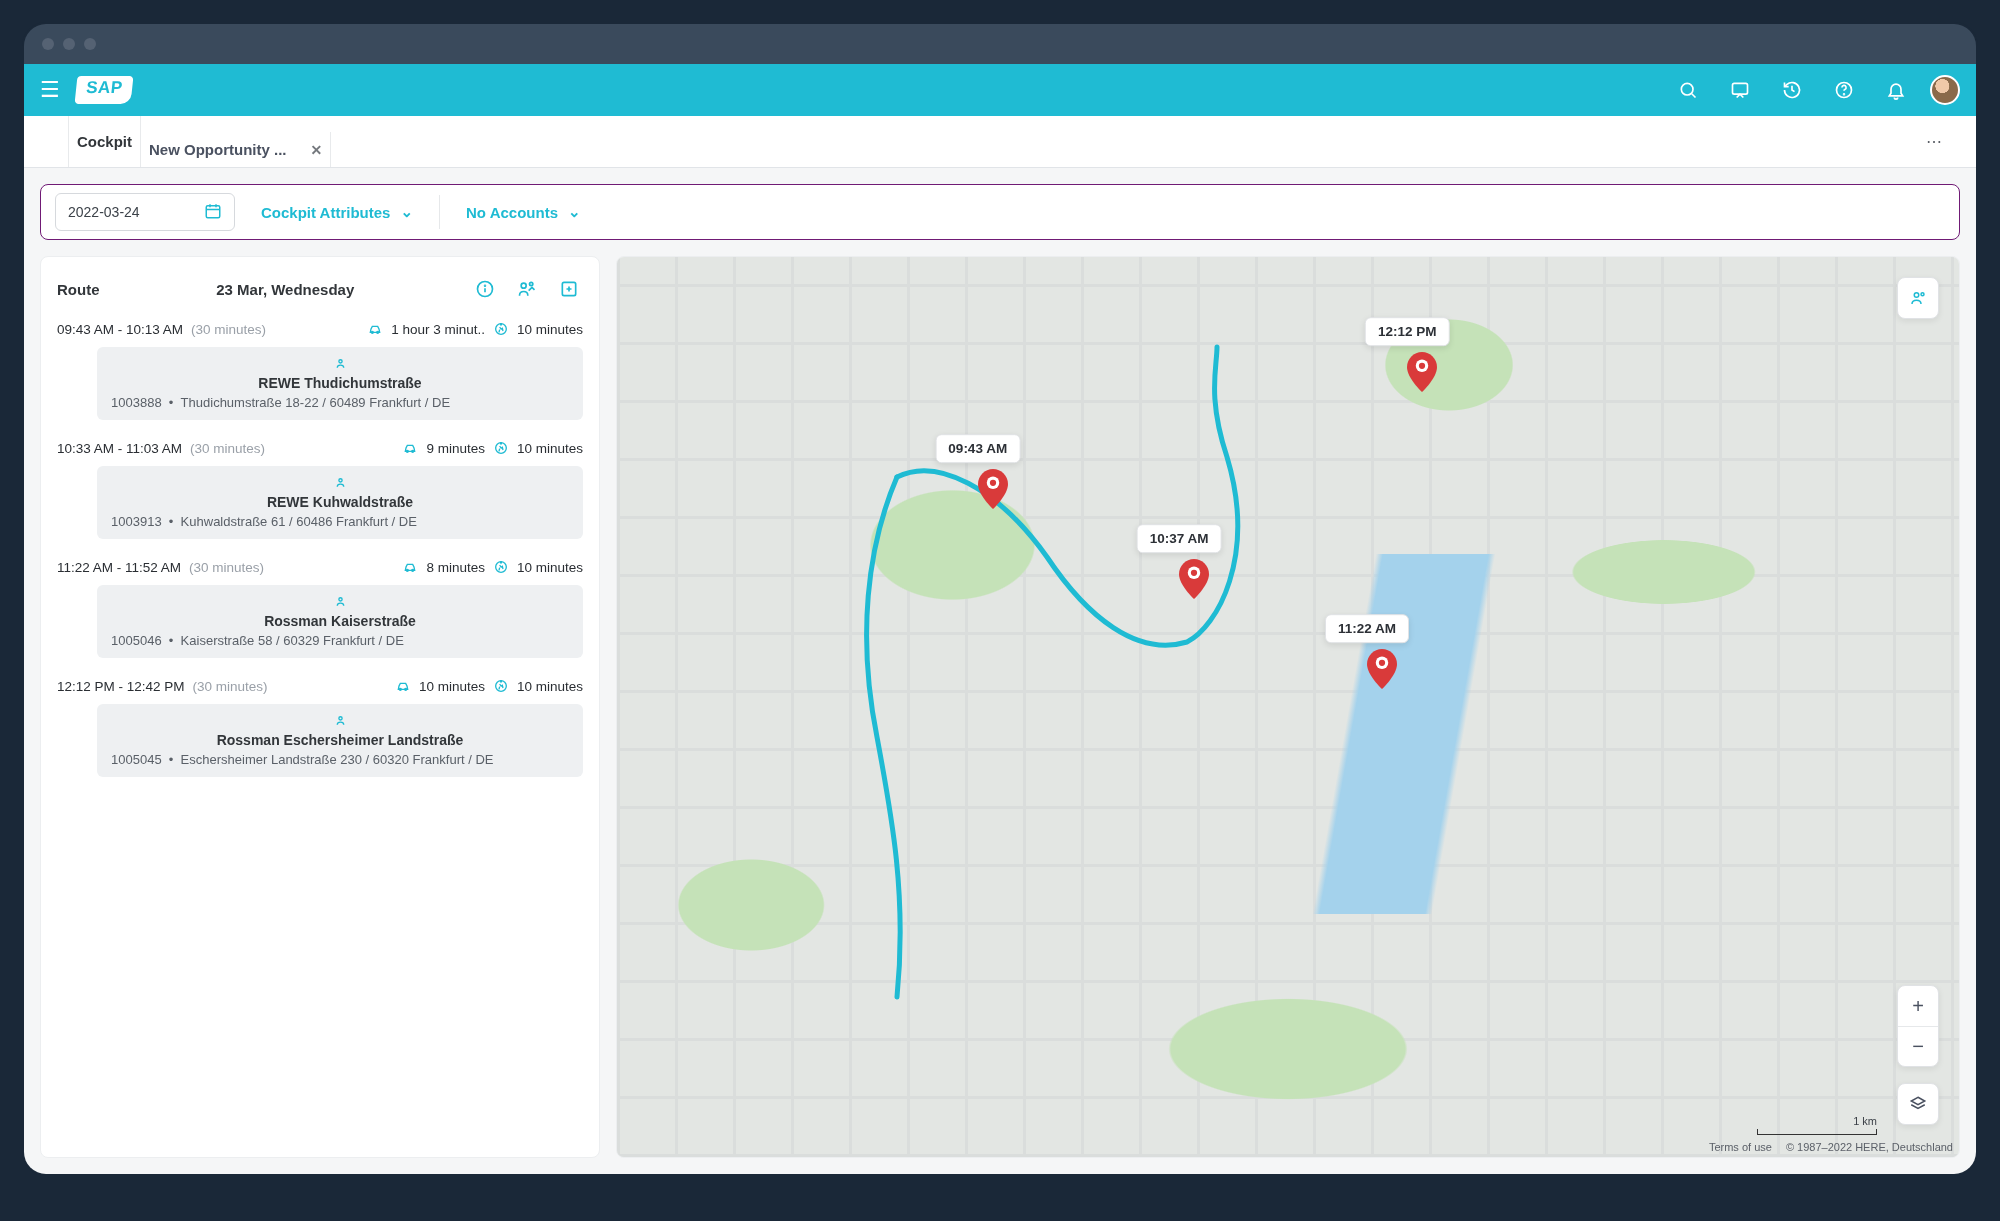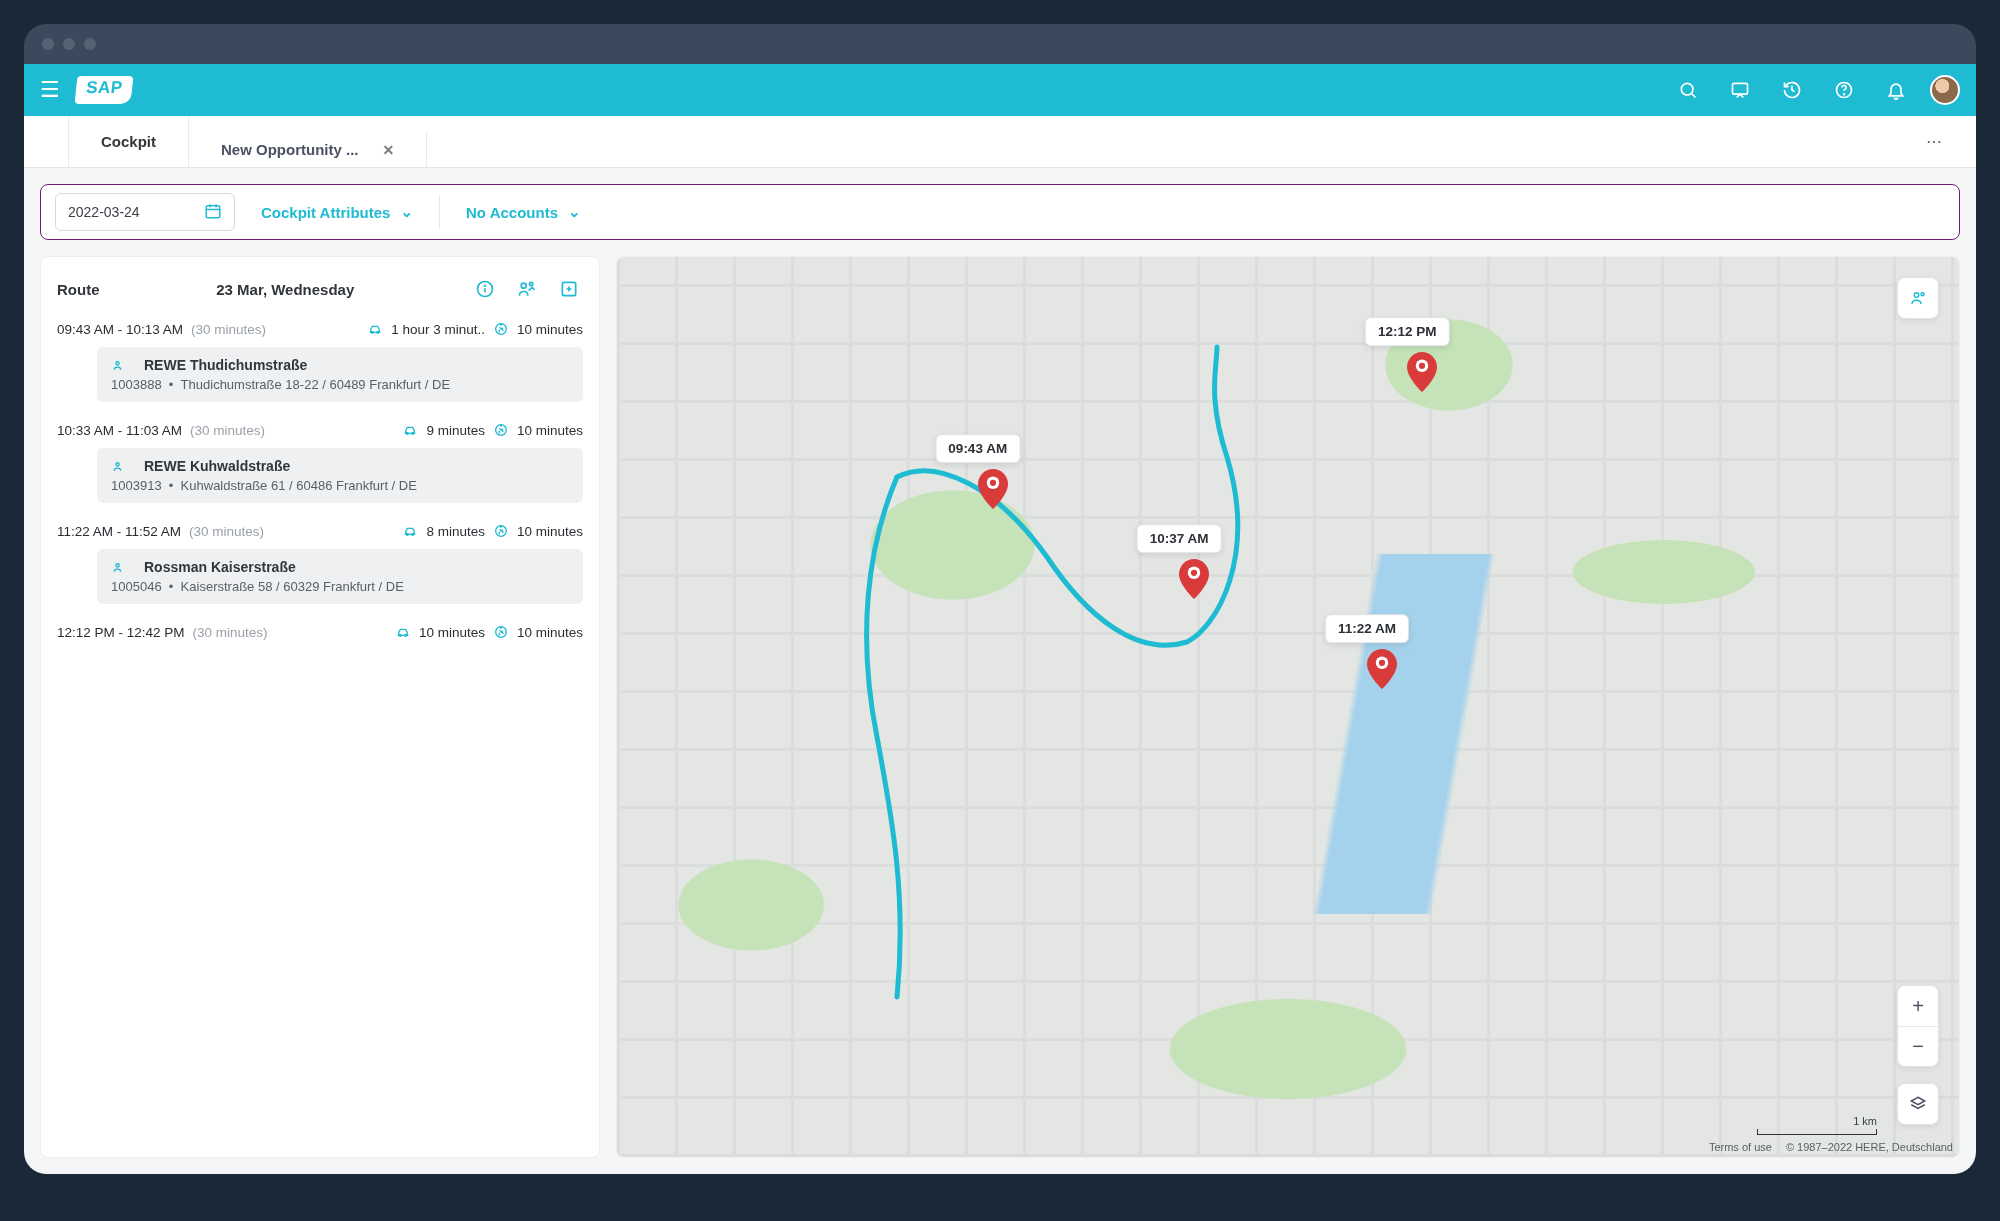--- a/index.html
+++ b/index.html
@@ -8,21 +8,21 @@
 .titlebar { background: #3a4a5c; height: 40px; display: flex; align-items: center; padding: 0 18px; gap: 9px; }
 .dot { width: 12px; height: 12px; border-radius: 50%; background: #556273; }
 .app { background: #f5f6f7; display: flex; flex-direction: column; height: 1110px; }
 .topbar { background: #1fbbd3; height: 52px; display: flex; align-items: center; padding: 0 16px; gap: 16px; }
 .menu-btn { color: #fff; font-size: 22px; cursor: pointer; }
 .logo { background: #fff; color: #1fbbd3; font-weight: 900; padding: 2px 10px 6px 10px; border-radius: 4px 4px 10px 4px; font-size: 17px; letter-spacing: 0.5px; transform: skewX(-6deg); }
 .topbar-spacer { flex: 1; }
 .topbar-icon { color: #fff; width: 36px; height: 36px; display: flex; align-items: center; justify-content: center; cursor: pointer; }
 .avatar { width: 30px; height: 30px; border-radius: 50%; background: radial-gradient(circle at 40% 35%, #f0c9a8 30%, #8a6a4a 31%); border: 2px solid #fff; }
 .tabbar { background: #fff; height: 52px; display: flex; align-items: stretch; border-bottom: 1px solid #e1e4e8; padding: 0 16px 0 0; }
-.tab { display: flex; align-items: center; padding: 0 32px; font-size: 15px; font-weight: 700; color: #32363a; border-right: 1px solid #e8eaec; position: relative; cursor: pointer; }
+.tab { display: flex; align-items: center; padding: 0 8px; font-size: 15px; font-weight: 700; color: #32363a; border-right: 1px solid #e8eaec; position: relative; cursor: pointer; }
 .tab.first { border-left: 1px solid #e8eaec; margin-left: 44px; }
 .tab.other { font-weight: 600; color: #4a5160; margin-top: 16px; }
 .tab-close { margin-left: 24px; color: #74787d; font-size: 14px; cursor: pointer; }
 .tabbar-spacer { flex: 1; }
 .more-btn { display: flex; align-items: center; padding: 0 18px; color: #5a5f66; cursor: pointer; }
 .filterbar { background: #fff; margin: 16px; border-radius: 8px; height: 56px; display: flex; align-items: center; padding: 0 14px; gap: 12px; border: 1px solid #701a75; }
 .date-input { border: 1px solid #d6d9dd; border-radius: 6px; height: 38px; display: flex; align-items: center; padding: 0 12px; font-size: 14px; color: #3c4249; min-width: 180px; justify-content: space-between; cursor: pointer; }
 .cal-icon { color: #1fbbd3; }
 .filter-btn { color: #1fbbd3; font-weight: 700; font-size: 15px; display: flex; align-items: center; gap: 10px; padding: 0 14px; height: 38px; cursor: pointer; }
 .vdiv { width: 1px; height: 34px; background: #e6e8ea; }
@@ -31,21 +31,21 @@
 .route-header { display: flex; align-items: center; gap: 14px; margin-bottom: 18px; }
 .route-title { font-size: 15px; font-weight: 700; color: #32363a; }
 .route-date { flex: 1; text-align: center; font-size: 15px; font-weight: 700; color: #32363a; }
 .route-icon { color: #1fbbd3; width: 28px; height: 28px; display: flex; align-items: center; justify-content: center; cursor: pointer; }
 .stop { margin-bottom: 20px; }
 .stop-row1 { display: flex; align-items: center; font-size: 13.5px; color: #2a2e33; gap: 8px; margin-bottom: 10px; }
 .dur { color: #9aa0a8; }
 .row1-fill { flex: 1; }
 .inline-icon { color: #1fbbd3; display: inline-flex; align-items: center; }
 .stop-card { background: #eef0f2; border-radius: 6px; padding: 10px 14px; margin-left: 40px; cursor: pointer; }
-.stop-name { font-size: 14px; font-weight: 700; color: #32363a; display: flex; align-items: center; gap: 20px; }
+.stop-name { font-size: 14px; font-weight: 700; color: #32363a; display: flex; align-items: center; gap: 5px; flex-direction: column; }
 .stop-addr { font-size: 13px; color: #5a6068; margin-top: 4px; }
 .map-wrap { flex: 1; position: relative; border-radius: 8px; overflow: hidden; border: 1px solid #eceef0; }
 .map-bg { position: absolute; inset: 0; background: #e3e6e3; }
 .map-bg::before { content:""; position:absolute; inset:0; background:
   radial-gradient(ellipse 180px 120px at 25% 32%, #c5e2b8 0 45%, transparent 46%),
   radial-gradient(ellipse 140px 100px at 62% 12%, #c5e2b8 0 45%, transparent 46%),
   radial-gradient(ellipse 200px 70px at 78% 35%, #c5e2b8 0 45%, transparent 46%),
   radial-gradient(ellipse 160px 100px at 10% 72%, #c5e2b8 0 45%, transparent 46%),
   radial-gradient(ellipse 260px 110px at 50% 88%, #c5e2b8 0 45%, transparent 46%),
   linear-gradient(100deg, transparent 0 54%, #a4d2ec 54.5% 62%, transparent 62.5%) 0 55%/100% 40% no-repeat,
@@ -300,20 +300,32 @@
       <span class="inline-icon">
                   <svg width="16" height="16" viewBox="0 0 24 24" fill="none" stroke="currentColor" stroke-width="2">
                     <circle cx="12" cy="12" r="8"></circle>
                     <circle cx="12" cy="5" r="1" fill="currentColor"></circle>
                     <path d="M10 9l2 3 2-1 1 4"></path>
                     <path d="M10 13l-1 4"></path>
                   </svg>
                 </span>
       <span>10 minutes</span>
     </div>
+    <div class="stop-card">
+      <div class="stop-name">
+                  <span class="inline-icon">
+                    <svg width="13" height="13" viewBox="0 0 24 24" fill="none" stroke="#1fbbd3" stroke-width="2.5">
+                      <circle cx="12" cy="8" r="3"></circle>
+                      <path d="M6 20c0-3 2.5-5 6-5s6 2 6 5"></path>
+                    </svg>
+                  </span>
+                  <span>Rossman Eschersheimer Landstraße</span>
+                </div>
+      <div class="stop-addr">1005045&nbsp;&nbsp;•&nbsp;&nbsp;Eschersheimer Landstraße 230 / 60320 Frankfurt / DE</div>
+    </div>
             </div>
           </div>
       </div>
 
       <div class="map-wrap">
         <div class="map-bg"></div>
         <svg class="map-svg">
           <path d="M 280 220 C 320 200, 380 230, 430 300 C 470 360, 520 400, 570 385 C 600 370, 640 300, 610 200 C 590 140, 600 110, 600 90" stroke="#1fbbd3" stroke-width="5" fill="none" stroke-linecap="round"></path>
           <path d="M 280 220 C 250 290, 240 380, 260 480 C 275 560, 290 640, 280 740" stroke="#1fbbd3" stroke-width="5" fill="none" stroke-linecap="round"></path>
         </svg>

